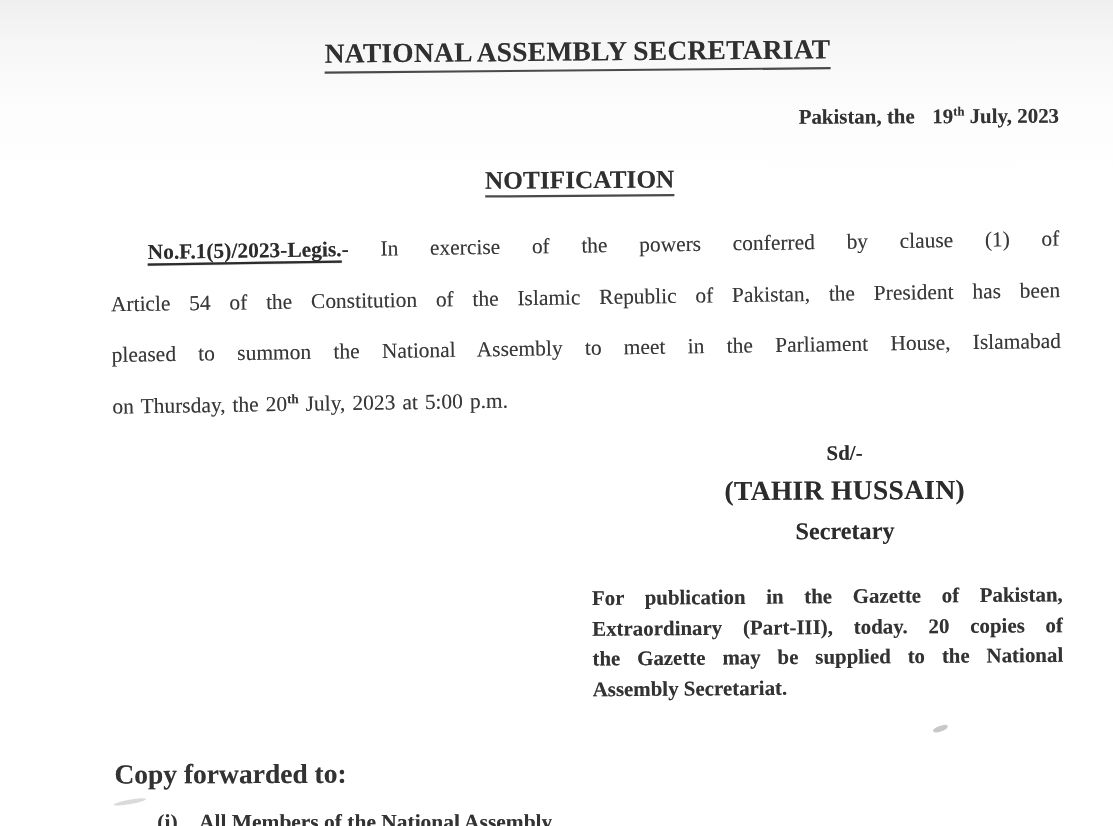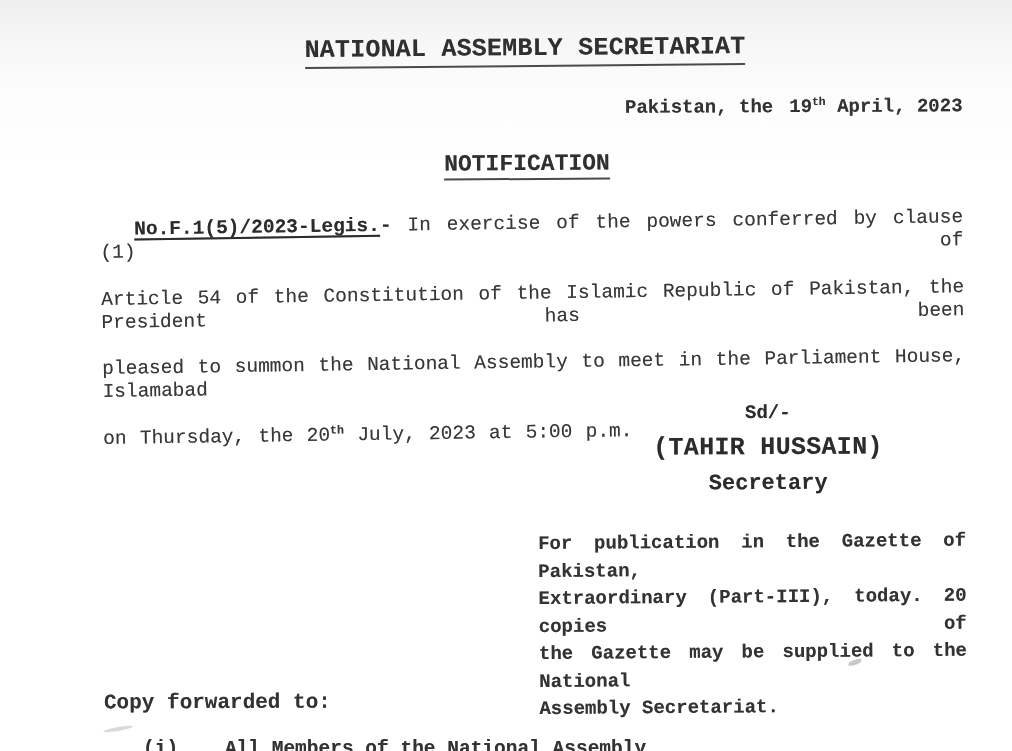--- a/index.html
+++ b/index.html
@@ -6,21 +6,21 @@
     margin: 0;
     padding: 0;
     background: #ffffff;
   }
   .page {
     position: relative;
     width: 1012px;
     height: 751px;
     overflow: hidden;
     background: linear-gradient(180deg, #efefef 0%, #f6f6f6 5%, #fcfcfc 12%, #ffffff 22%, #ffffff 100%);
-    font-family: Liberation Mono, monospace;
+    font-family: Liberation Serif, serif;
     color: #2e2e2e;
   }
   .soft { text-shadow: 0 0 0.6px rgba(40,40,40,0.45); }
 
   
   .title {
     position: absolute;
     top: 34px;
     left: 0;
     width: 100%;
@@ -146,21 +146,21 @@
     transform: rotate(-0.45deg);
     transform-origin: left top;
   }
   .pubnote .jline { text-align: justify; text-align-last: justify; }
 
   
   .copyline {
     position: absolute;
     top: 691px;
     left: 104px;
-    font-size: 21px;
+    font-size: 25px;
     font-weight: 700;
     color: #333333;
     transform: rotate(-0.2deg);
   }
 
   
   .partial-item {
     position: absolute;
     top: 738px;
     left: 143px;
@@ -197,21 +197,21 @@
 </head>
 <body>
 
 <div class="page">
 
   <div class="title soft">
     <span class="underlined">NATIONAL ASSEMBLY SECRETARIAT</span>
   </div>
 
   <div class="dateline soft">
-    <span>Pakistan, the</span><span class="day">19</span><sup>th</sup><span> April, 2023</span>
+    <span>Pakistan, the</span><span class="day">19</span><sup>th</sup><span> July, 2023</span>
   </div>
 
   <div class="heading soft">
     <span class="underlined">NOTIFICATION</span>
   </div>
 
   <div class="para soft">
     <div class="pline jline first">
       <span class="ref">No.F.1(5)/2023-Legis.</span><span class="refdash">-</span><span> In exercise of the powers conferred by clause (1) of</span>
     </div>

